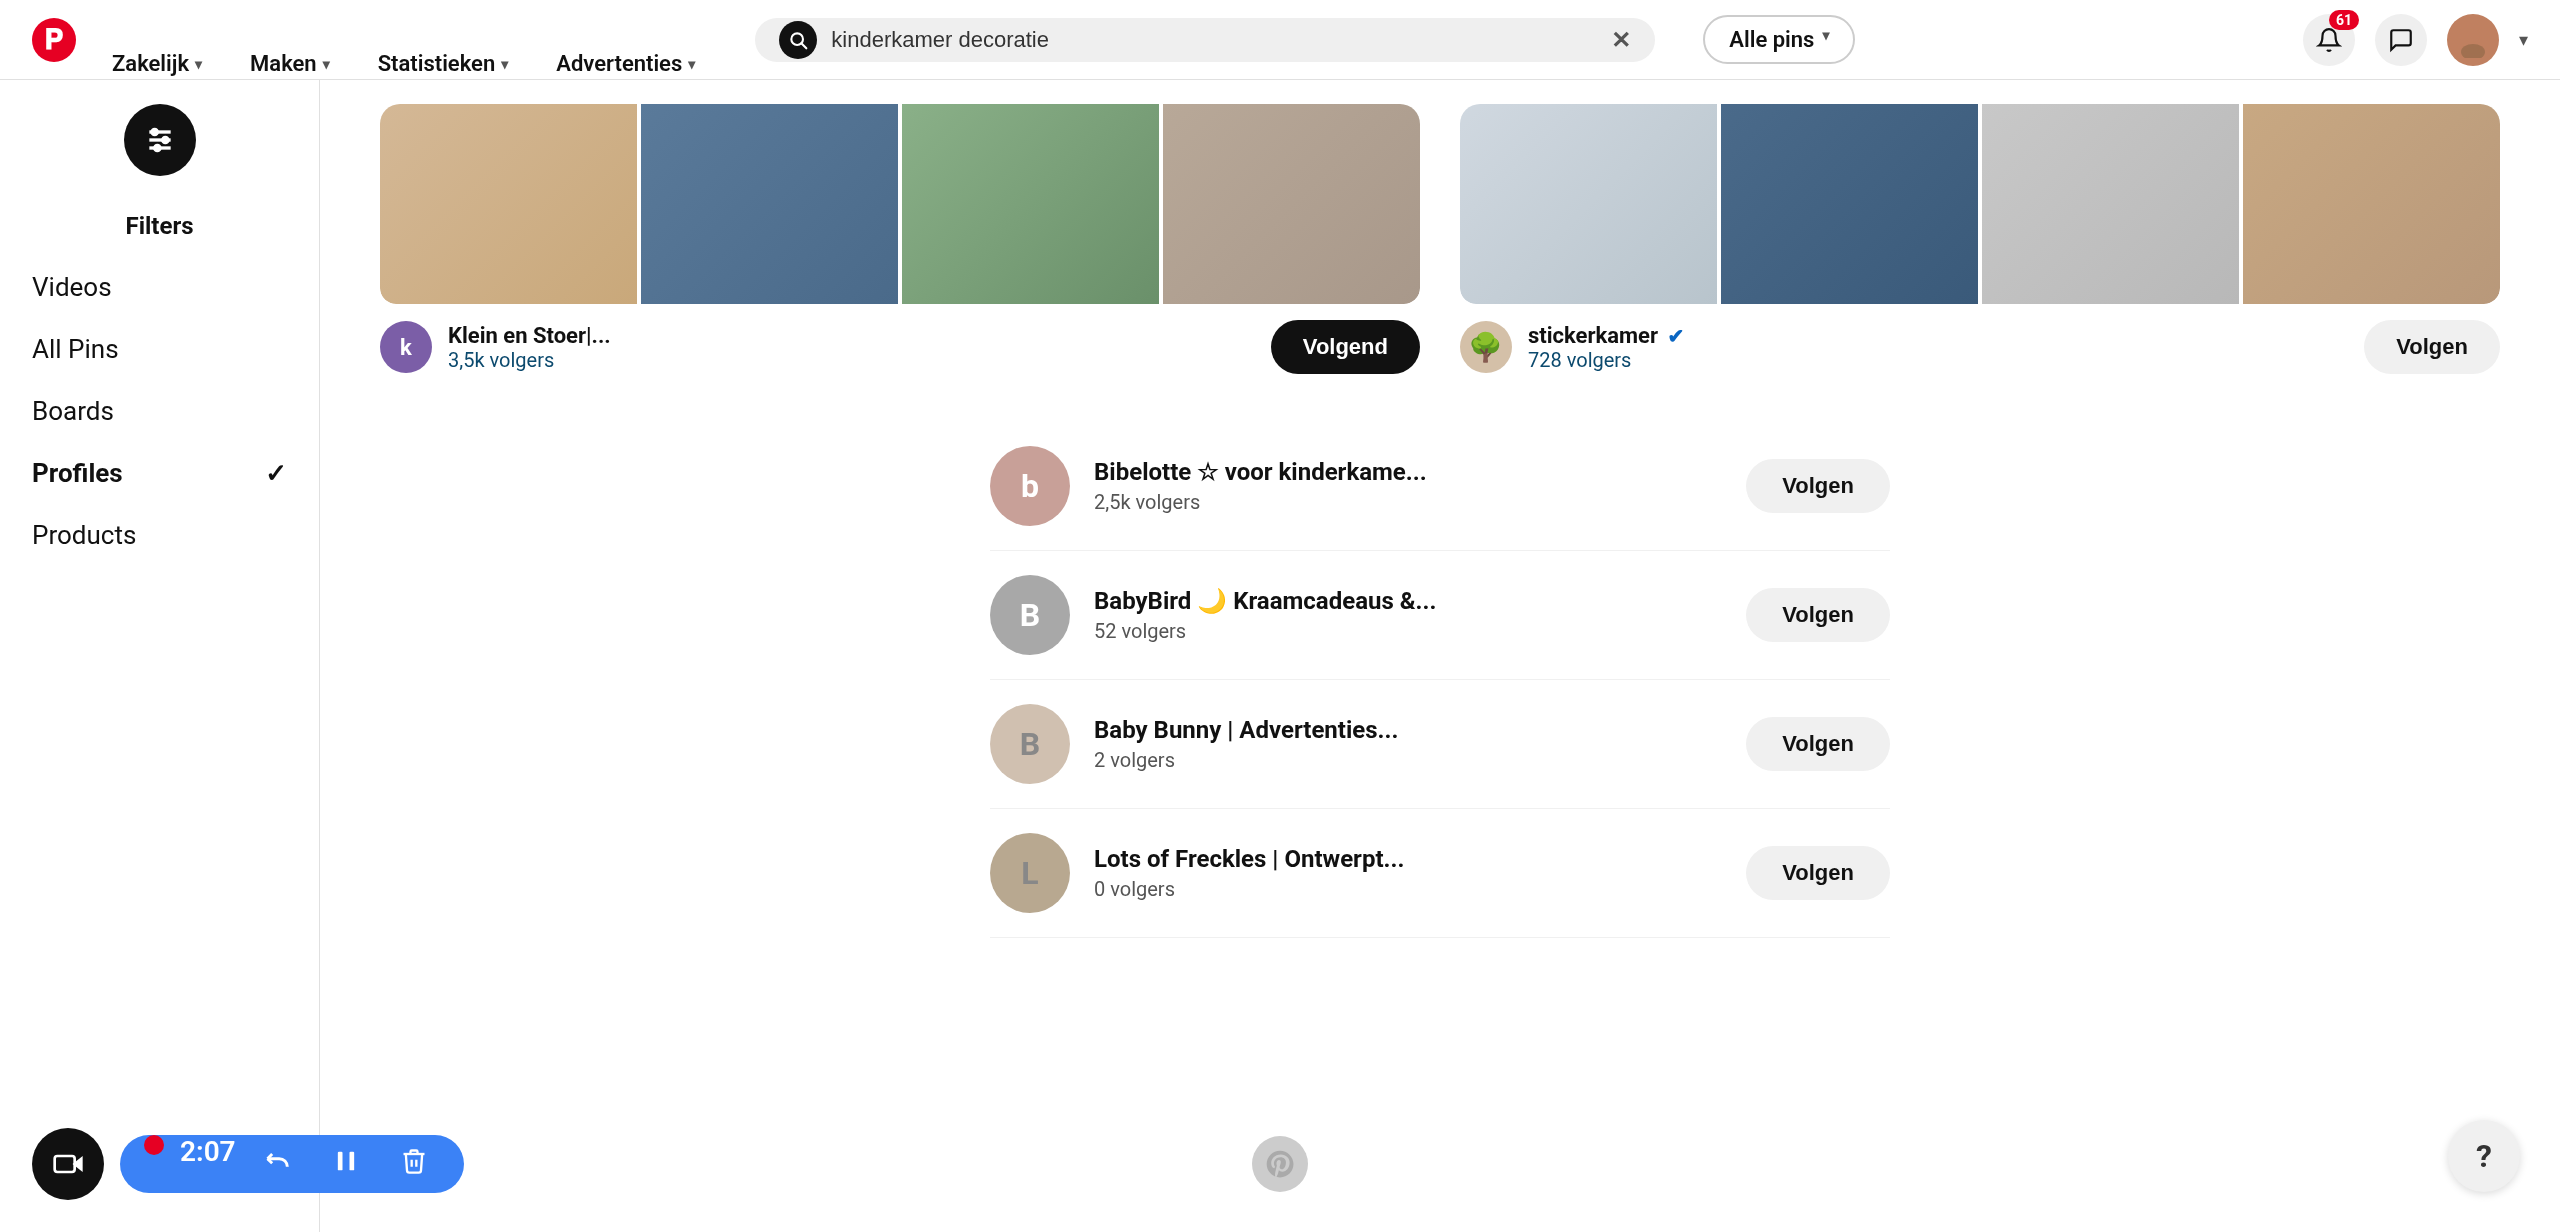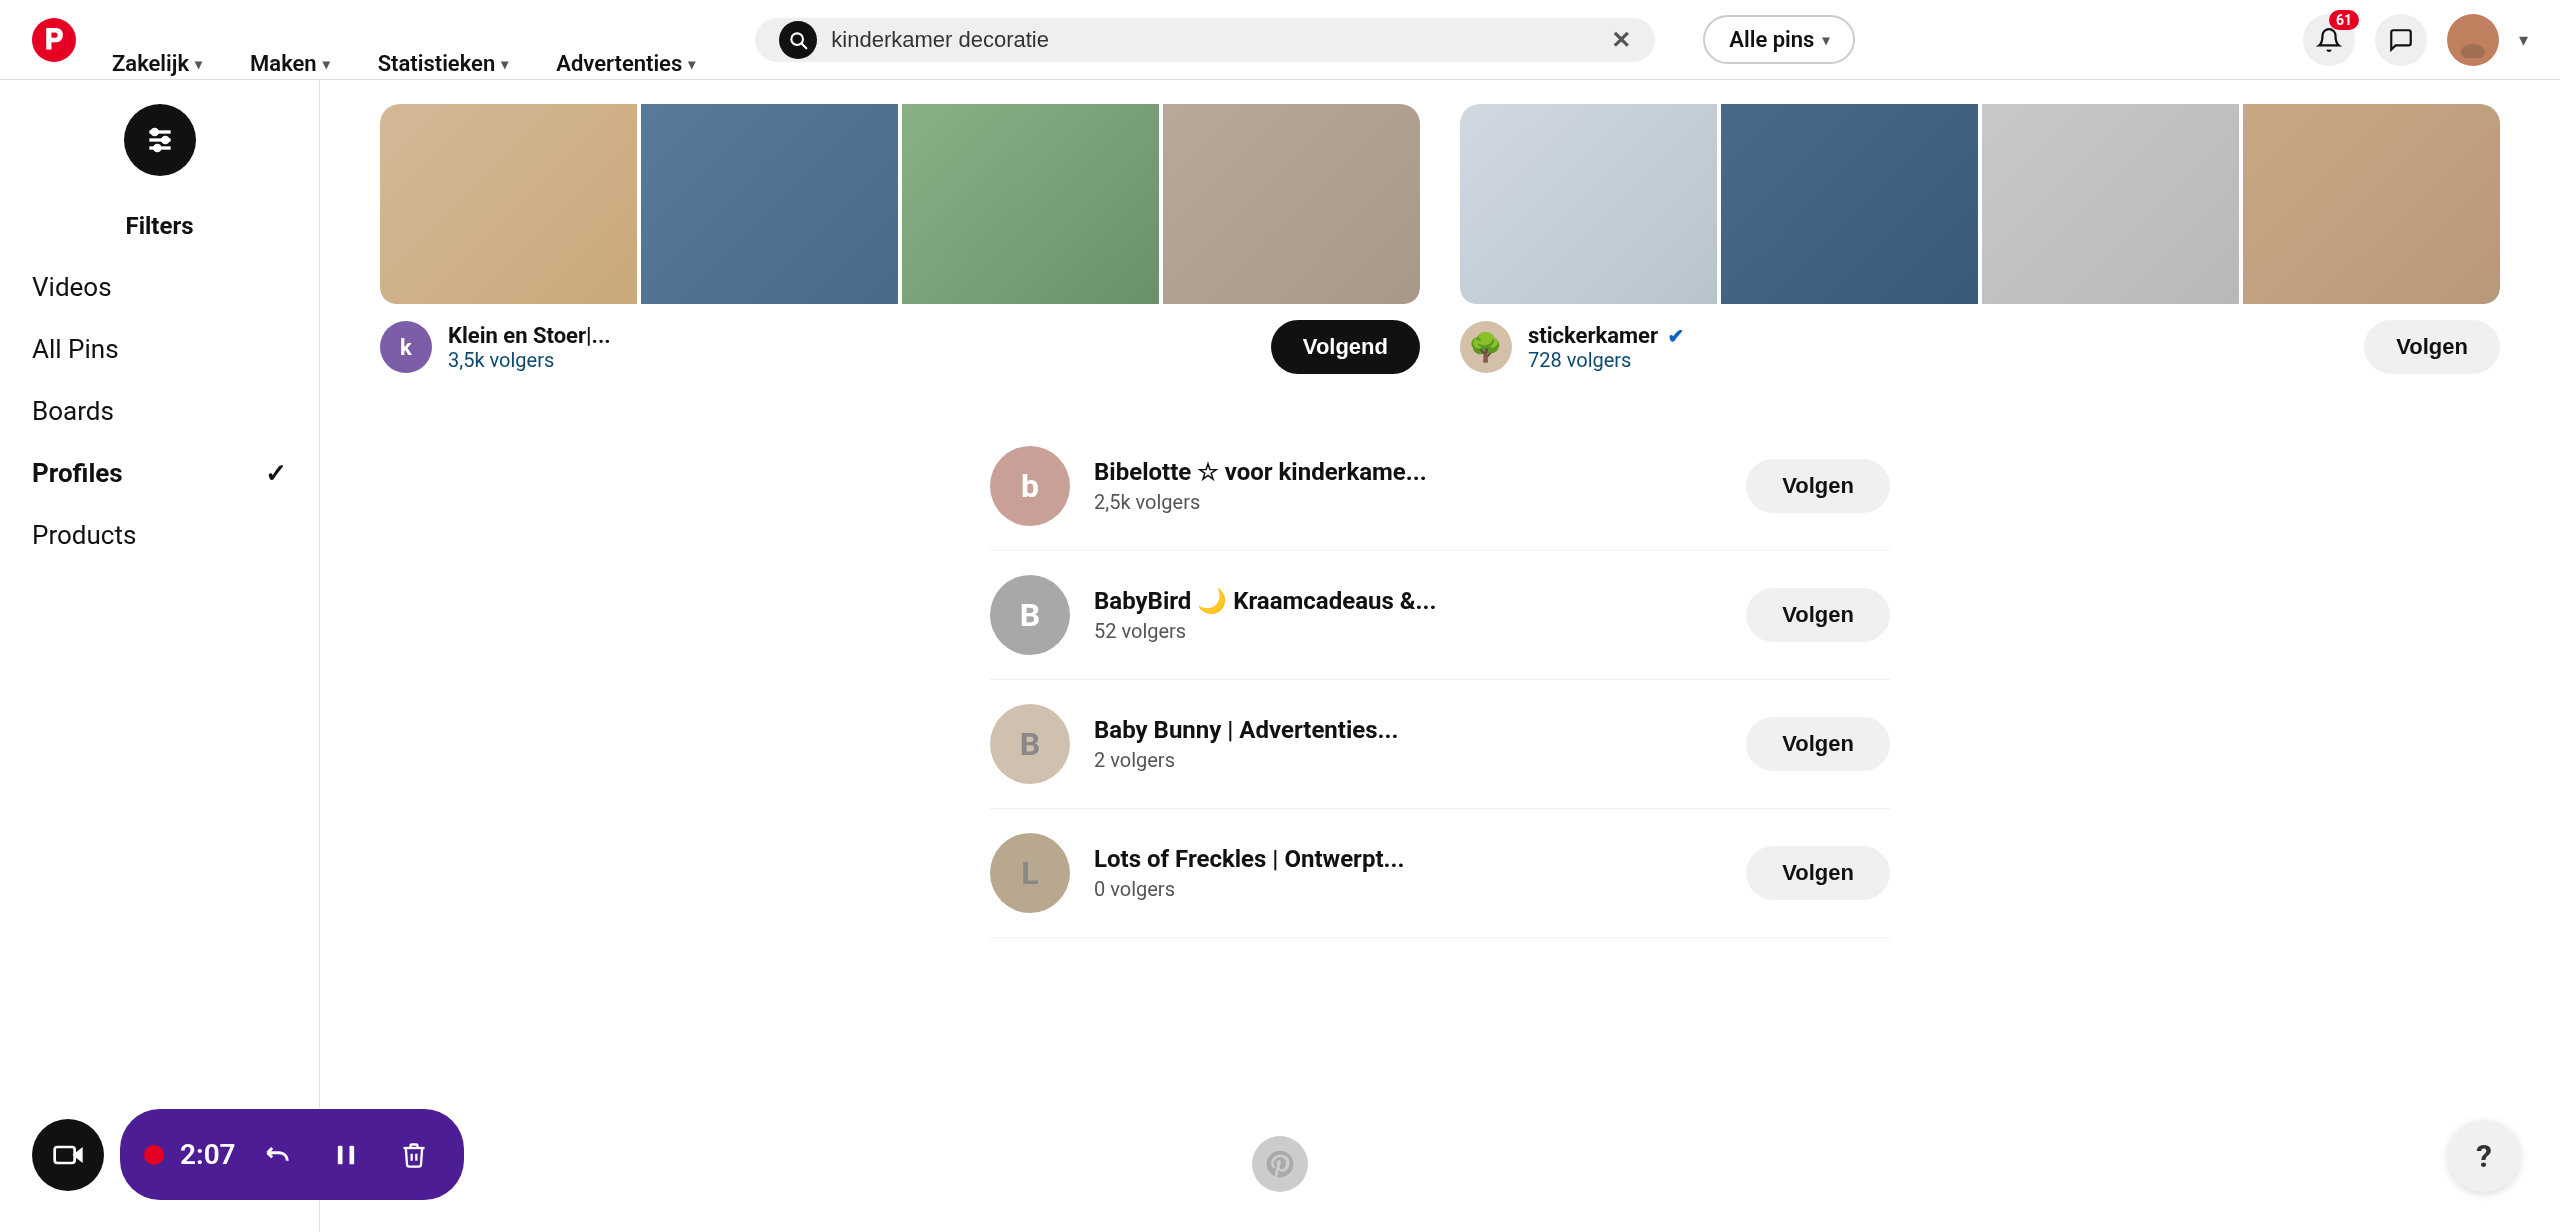--- a/index.html
+++ b/index.html
@@ -95,21 +95,21 @@
     .search-clear {
       font-size: 24px;
       color: #555;
       cursor: pointer;
       font-weight: bold;
     }
 
     
     .all-pins-btn {
       display: flex;
-      align-items: center;
+      align-items: flex-start;
       gap: 8px;
       background: #fff;
       border: 2px solid #ccc;
       border-radius: 40px;
       padding: 10px 24px;
       font-size: 22px;
       font-weight: 600;
       color: #111;
       cursor: pointer;
       white-space: nowrap;
@@ -397,27 +397,27 @@
       background: #111;
       border-radius: 50%;
       display: flex;
       align-items: center;
       justify-content: center;
       cursor: pointer;
       color: white;
       font-size: 28px;
     }
     .toolbar-timer {
-      background: #4c1d95;
+      background: #3b82f6;
       border-radius: 40px;
       display: flex;
-      align-items: center;
+      align-items: flex-start;
       gap: 16px;
       padding: 0 24px;
-      height: 91px;
+      height: 58px;
       color: white;
     }
     .record-dot {
       width: 20px;
       height: 20px;
       background: #E60023;
       border-radius: 50%;
     }
     .timer-text {
       font-size: 28px;

